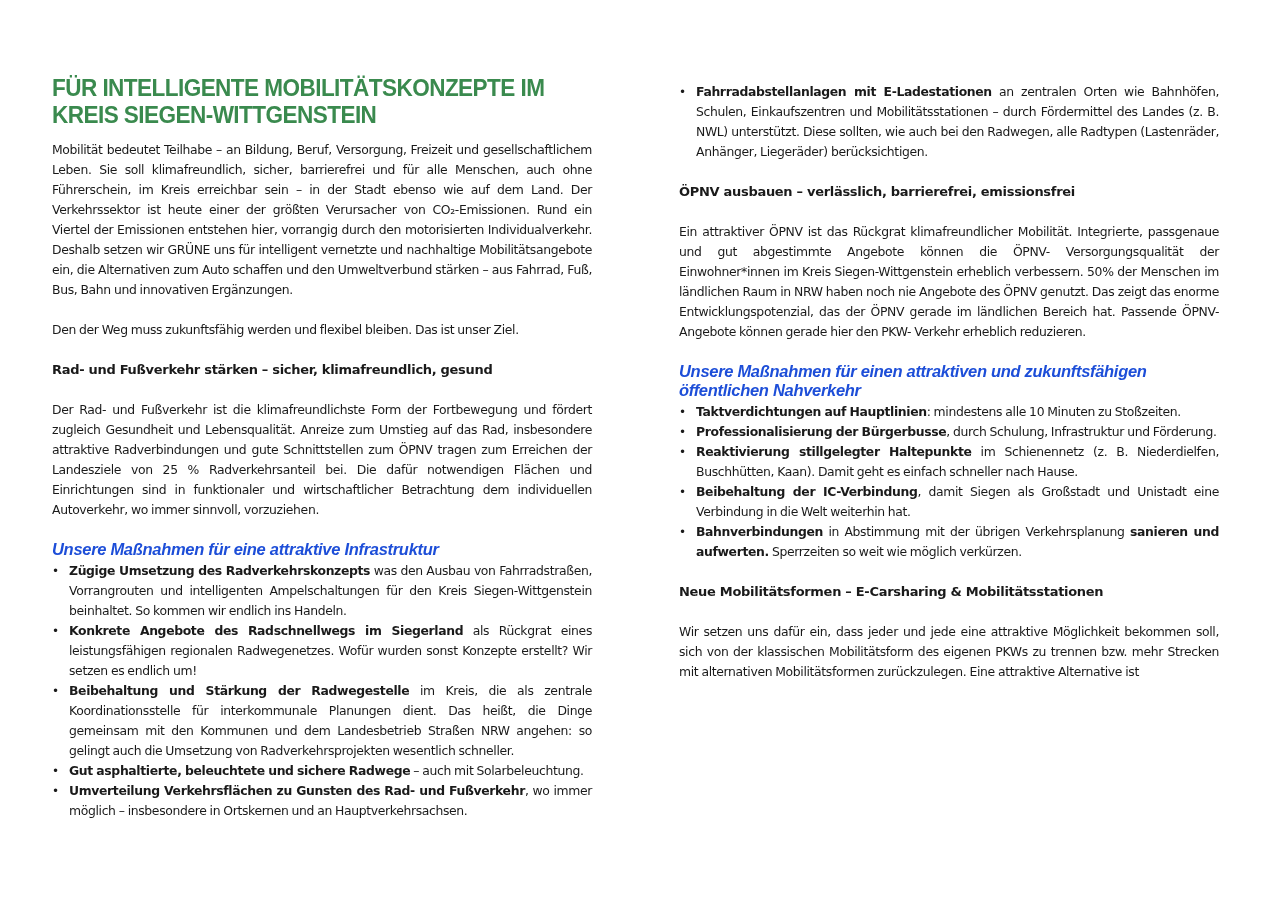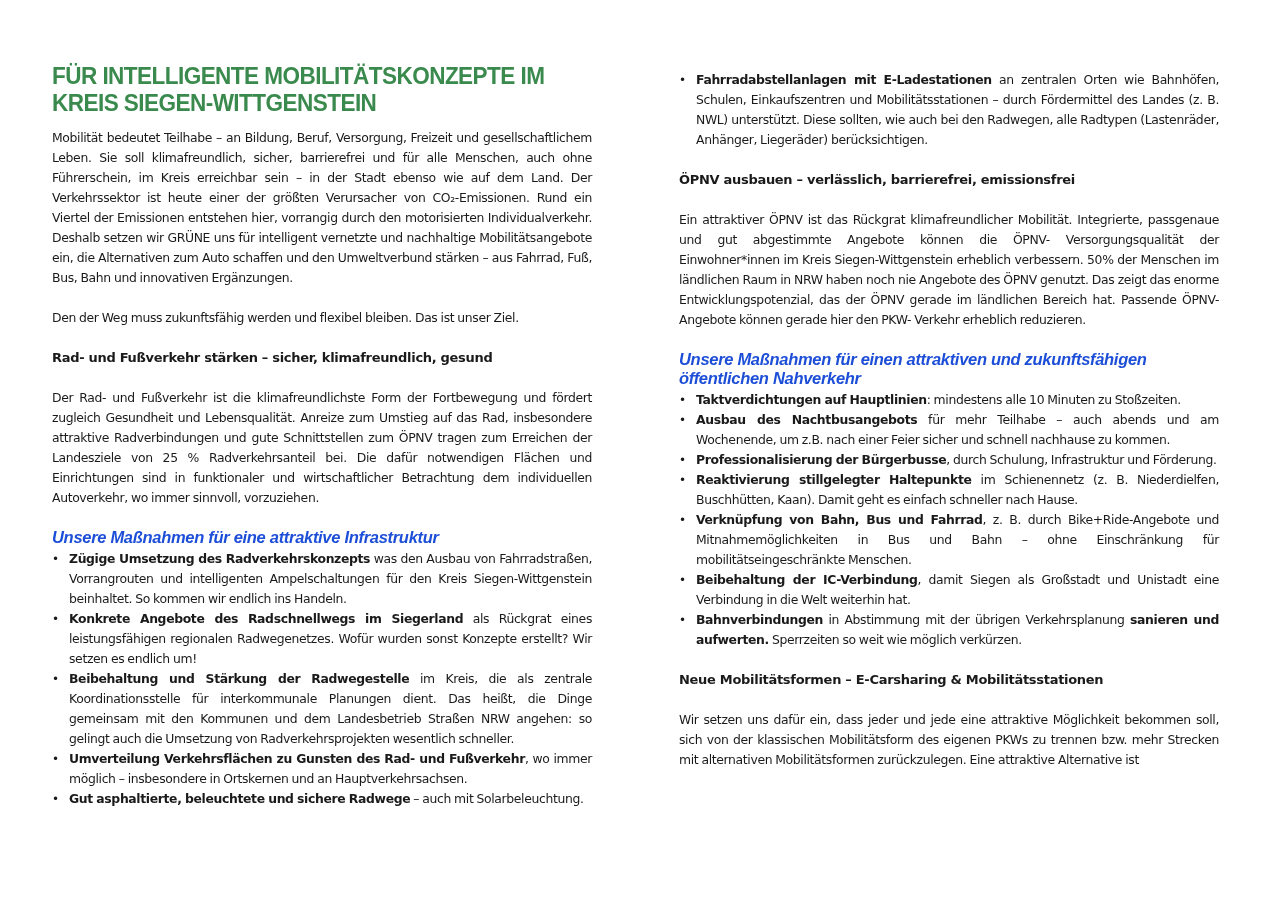--- a/index.html
+++ b/index.html
@@ -3,21 +3,21 @@
 <meta charset="utf-8">
 <style>
   * { box-sizing: border-box; margin: 0; padding: 0; }
   html, body { width: 1280px; height: 908px; background: #ffffff; overflow: hidden; }
   body { position: relative; font-family: "DejaVu Sans", "Liberation Sans", sans-serif; color: #1a1a1a; }
 
   .page { position: absolute; top: 0; height: 908px; }
   .page-left { left: 0; width: 640px; }
   .page-right { left: 640px; width: 640px; }
 
-  .col { position: absolute; width: 540px; }
+  .col { position: absolute; width: 540px; margin-top: 12px; }
   .page-left .col { left: 52px; top: 62px; }
   .page-right .col { left: 39px; top: 70px; }
 
   .main-title {
     font-family: "Liberation Sans", sans-serif;
     font-weight: 900;
     font-size: 24.5px;
     line-height: 27px;
     color: #3a8a4e;
     letter-spacing: -0.6px;
@@ -83,22 +83,22 @@
     <p class="body">Den der Weg muss zukunftsfähig werden und flexibel bleiben. Das ist unser Ziel.</p>
 
     <h2 class="section">Rad- und Fußverkehr stärken – sicher, klimafreundlich, gesund</h2>
     <p class="body">Der Rad- und Fußverkehr ist die klimafreundlichste Form der Fortbewegung und fördert zugleich Gesundheit und Lebensqualität. Anreize zum Umstieg auf das Rad, insbesondere attraktive Radverbindungen und gute Schnittstellen zum ÖPNV tragen zum Erreichen der Landesziele von 25 % Radverkehrsanteil bei. Die dafür notwendigen Flächen und Einrichtungen sind in funktionaler und wirtschaftlicher Betrachtung dem individuellen Autoverkehr, wo immer sinnvoll, vorzuziehen.</p>
 
     <h3 class="green">Unsere Maßnahmen für eine attraktive Infrastruktur</h3>
     <ul class="bullets">
       <li class="item"><b>Zügige Umsetzung des Radverkehrskonzepts</b><span> was den Ausbau von Fahrradstraßen, Vorrangrouten und intelligenten Ampelschaltungen für den Kreis Siegen-Wittgenstein beinhaltet. So kommen wir endlich ins Handeln.</span></li>
       <li class="item"><b>Konkrete Angebote des Radschnellwegs im Siegerland</b><span> als Rückgrat eines leistungsfähigen regionalen Radwegenetzes. Wofür wurden sonst Konzepte erstellt? Wir setzen es endlich um!</span></li>
       <li class="item"><b>Beibehaltung und Stärkung der Radwegestelle</b><span> im Kreis, die als zentrale Koordinationsstelle für interkommunale Planungen dient. Das heißt, die Dinge gemeinsam mit den Kommunen und dem Landesbetrieb Straßen NRW angehen: so gelingt auch die Umsetzung von Radverkehrsprojekten wesentlich schneller.</span></li>
+      <li class="item"><b>Gut asphaltierte, beleuchtete und sichere Radwege</b><span> – auch mit Solarbeleuchtung.</span></li>
       <li class="item"><b>Umverteilung Verkehrsflächen zu Gunsten des Rad- und Fußverkehr</b><span>, wo immer möglich – insbesondere in Ortskernen und an Hauptverkehrsachsen.</span></li>
-      <li class="item"><b>Gut asphaltierte, beleuchtete und sichere Radwege</b><span> – auch mit Solarbeleuchtung.</span></li>
     </ul>
   </div>
 
   <div class="footer">
     
     
     
   </div>
 </div>
 
@@ -107,24 +107,22 @@
     <ul class="bullets">
       <li class="item"><b>Fahrradabstellanlagen mit E-Ladestationen</b><span> an zentralen Orten wie Bahnhöfen, Schulen, Einkaufszentren und Mobilitätsstationen – durch Fördermittel des Landes (z. B. NWL) unterstützt. Diese sollten, wie auch bei den Radwegen, alle Radtypen (Lastenräder, Anhänger, Liegeräder) berücksichtigen.</span></li>
     </ul>
 
     <h2 class="section">ÖPNV ausbauen – verlässlich, barrierefrei, emissionsfrei</h2>
     <p class="body">Ein attraktiver ÖPNV ist das Rückgrat klimafreundlicher Mobilität.  Integrierte, passgenaue und gut abgestimmte Angebote können die ÖPNV- Versorgungsqualität der Einwohner*innen im Kreis Siegen-Wittgenstein erheblich verbessern. 50% der Menschen im ländlichen Raum in NRW haben noch nie Angebote des ÖPNV genutzt. Das zeigt das enorme Entwicklungspotenzial, das der ÖPNV gerade im ländlichen Bereich hat. Passende ÖPNV- Angebote können gerade hier den PKW- Verkehr erheblich reduzieren.</p>
 
     <h3 class="green">Unsere Maßnahmen für einen attraktiven und zukunftsfähigen öffentlichen Nahverkehr</h3>
     <ul class="bullets">
       <li class="item"><b>Taktverdichtungen auf Hauptlinien</b><span>: mindestens alle 10 Minuten zu Stoßzeiten.</span></li>
-      <li class="item"><b>Ausbau des Nachtbusangebots</b><span> für mehr Teilhabe – auch abends und am Wochenende, um z.B. nach einer Feier sicher und schnell nachhause zu kommen.</span></li>
       <li class="item"><b>Professionalisierung der Bürgerbusse</b><span>, durch Schulung, Infrastruktur und Förderung.</span></li>
       <li class="item"><b>Reaktivierung stillgelegter Haltepunkte</b><span> im Schienennetz (z. B. Niederdielfen, Buschhütten, Kaan). Damit geht es einfach schneller nach Hause.</span></li>
-      <li class="item"><b>Verknüpfung von Bahn, Bus und Fahrrad</b><span>, z. B. durch Bike+Ride-Angebote und Mitnahmemöglichkeiten in Bus und Bahn – ohne Einschränkung für mobilitätseingeschränkte Menschen.</span></li>
       <li class="item"><b>Beibehaltung der IC-Verbindung</b><span>, damit Siegen als Großstadt und Unistadt eine Verbindung in die Welt weiterhin hat.</span></li>
       <li class="item"><b>Bahnverbindungen</b><span> in Abstimmung mit der übrigen Verkehrsplanung </span><b>sanieren und aufwerten.</b><span> Sperrzeiten so weit wie möglich verkürzen.</span></li>
     </ul>
 
     <h2 class="section">Neue Mobilitätsformen – E-Carsharing &amp; Mobilitätsstationen</h2>
     <p class="body">Wir setzen uns dafür ein, dass jeder und jede eine attraktive Möglichkeit bekommen soll, sich von der klassischen Mobilitätsform des eigenen PKWs zu trennen bzw. mehr Strecken mit alternativen Mobilitätsformen zurückzulegen. Eine attraktive Alternative ist</p>
   </div>
 
   <div class="footer">
     

